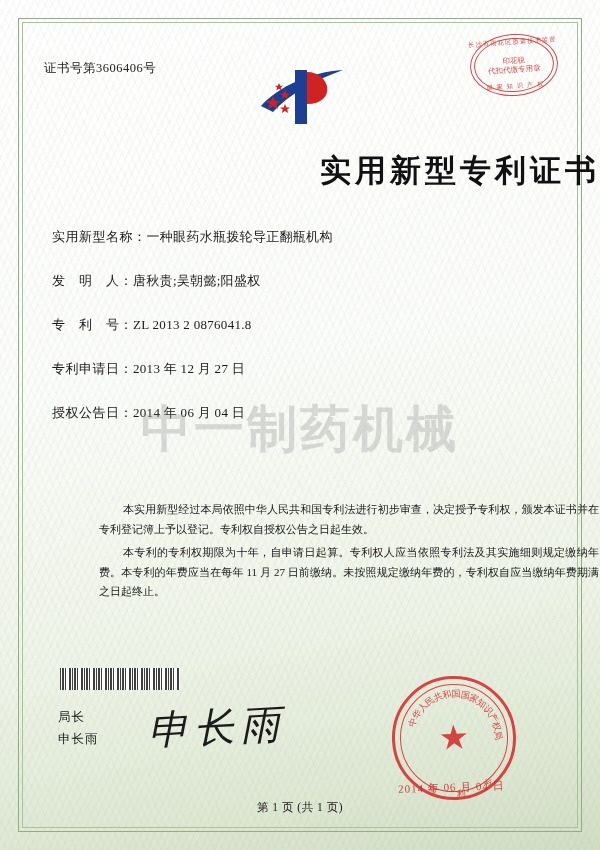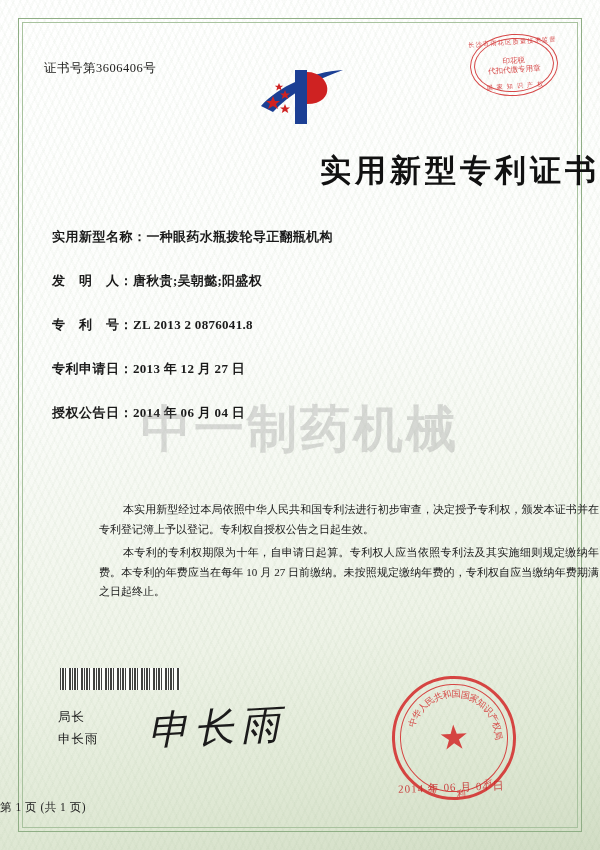--- a/index.html
+++ b/index.html
@@ -119,21 +119,20 @@
     font-family: "Liberation Serif", serif;
   }
 
   .fields {
     position: absolute;
     left: 52px;
     top: 228px;
     width: 500px;
     font-size: 13px;
     color: #1a1a1a;
-    font-weight: bold;
   }
   .field-row {
     margin-bottom: 26px;
     white-space: nowrap;
   }
   .field-label {
     display: inline-block;
     letter-spacing: 0.5px;
   }
   .field-value {
@@ -256,20 +255,21 @@
     letter-spacing: 1px;
     opacity: 0.85;
     transform: rotate(-2deg);
   }
 
   .footer {
     position: absolute;
     left: 0;
     right: 0;
     top: 800px;
+    text-align: center;
     font-size: 11.5px;
     color: #222;
     letter-spacing: 0.5px;
   }
 </style>
 </head>
 <body>
 
 <div class="page">
   <div class="texture"></div>
@@ -317,21 +317,21 @@
     </div>
     <div class="field-row">
       <span class="field-label">授权公告日：</span><span class="field-value">2014 年 06 月 04 日</span>
     </div>
   </div>
 
   <div class="watermark">中一制药机械</div>
 
   <div class="body-text">
     <p>本实用新型经过本局依照中华人民共和国专利法进行初步审查，决定授予专利权，颁发本证书并在专利登记簿上予以登记。专利权自授权公告之日起生效。</p>
-    <p>本专利的专利权期限为十年，自申请日起算。专利权人应当依照专利法及其实施细则规定缴纳年费。本专利的年费应当在每年 10 月 27 日前缴纳。未按照规定缴纳年费的，专利权自应当缴纳年费期满之日起终止。</p>
+    <p>本专利的专利权期限为十年，自申请日起算。专利权人应当依照专利法及其实施细则规定缴纳年费。本专利的年费应当在每年 11 月 27 日前缴纳。未按照规定缴纳年费的，专利权自应当缴纳年费期满之日起终止。</p>
   </div>
 
   <div class="barcode"></div>
 
   <div class="sign-block">
     <div>局长</div>
     <div>申长雨</div>
   </div>
   <div class="signature">申长雨</div>
 

